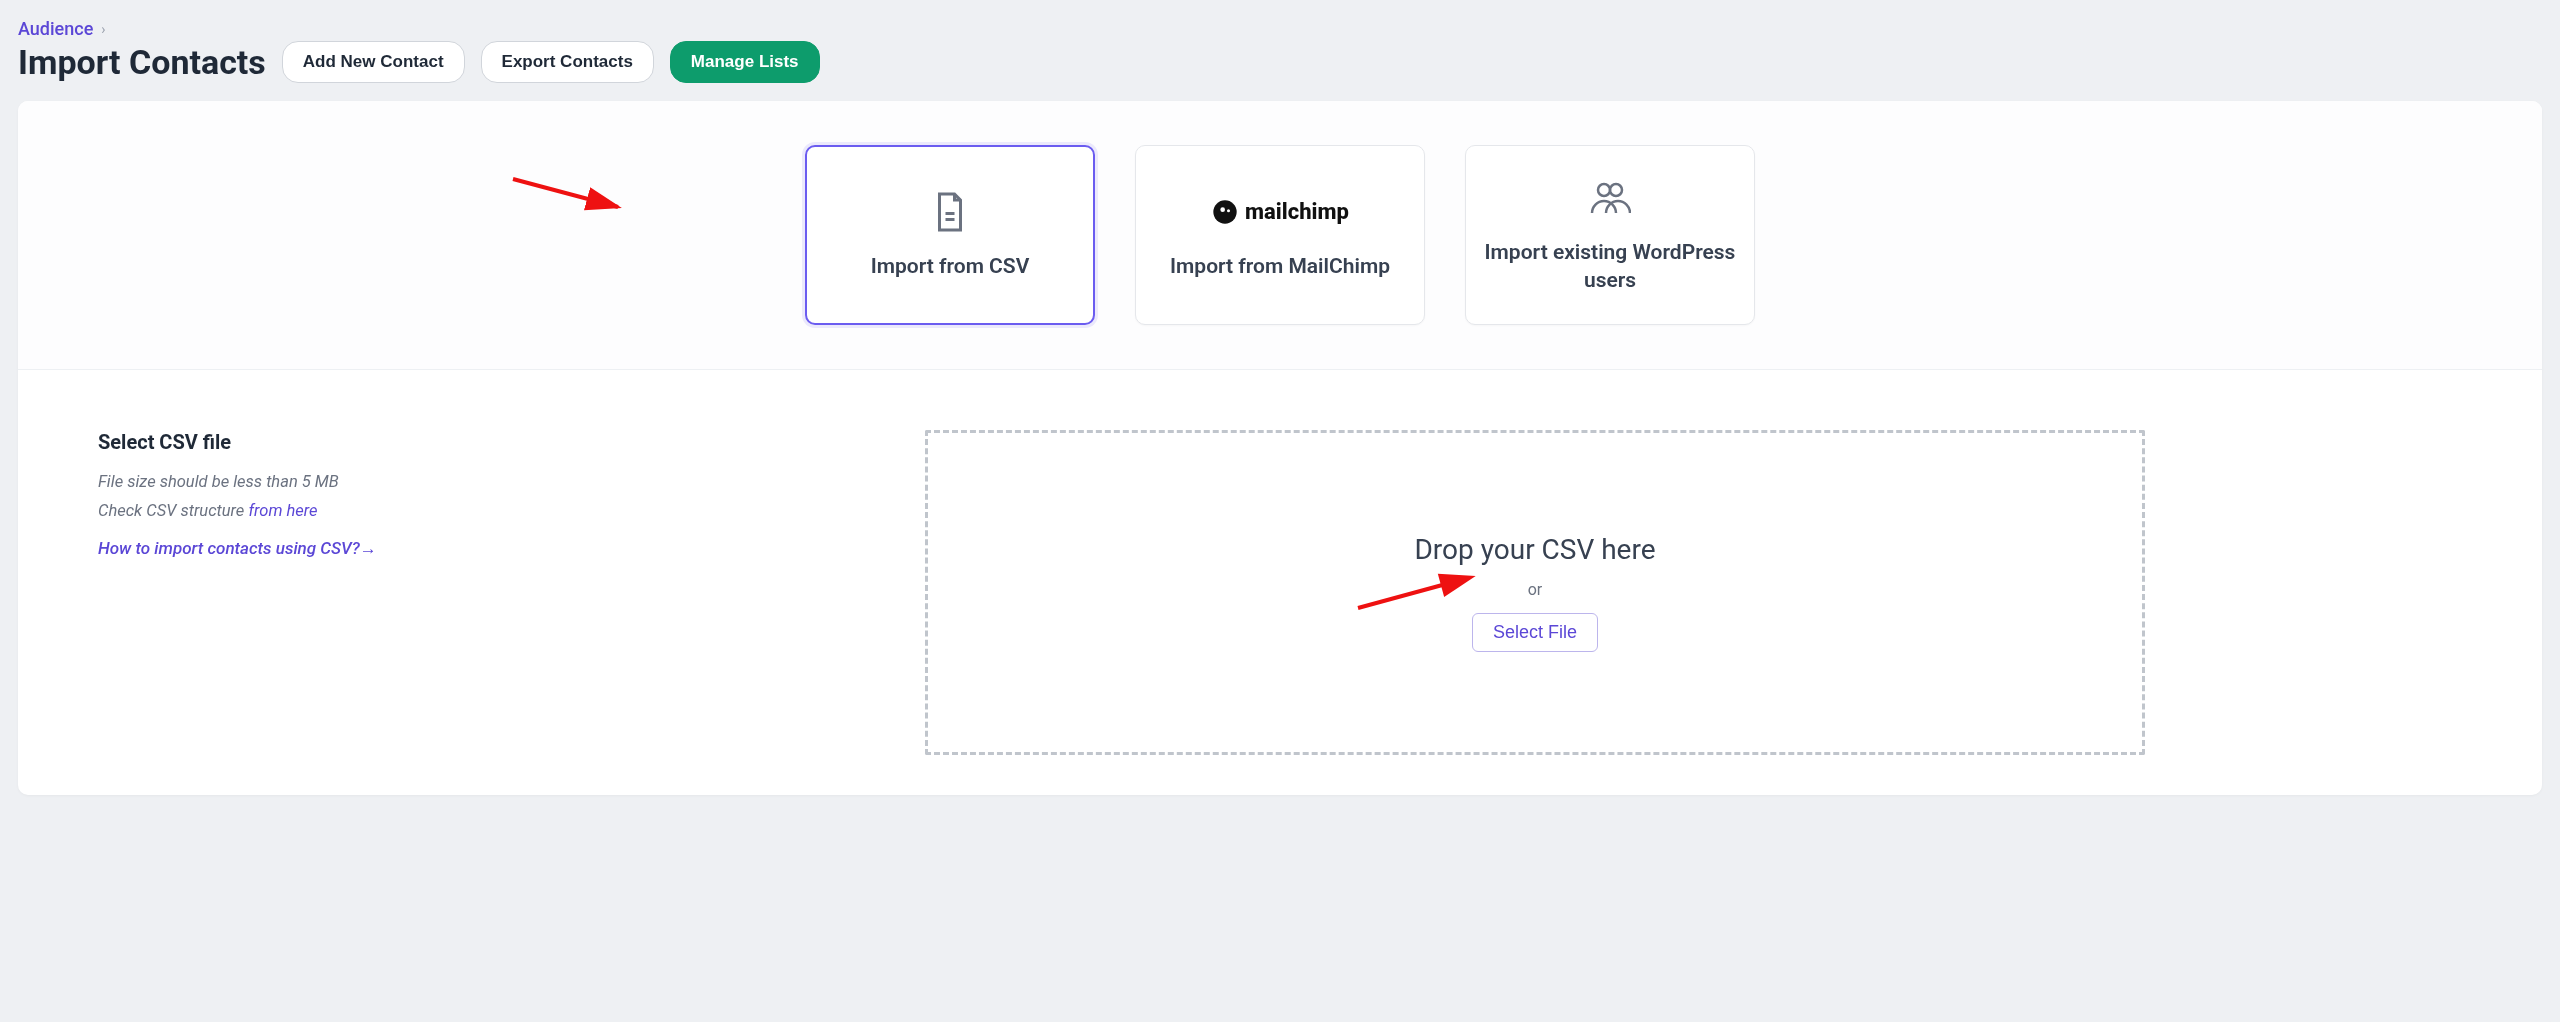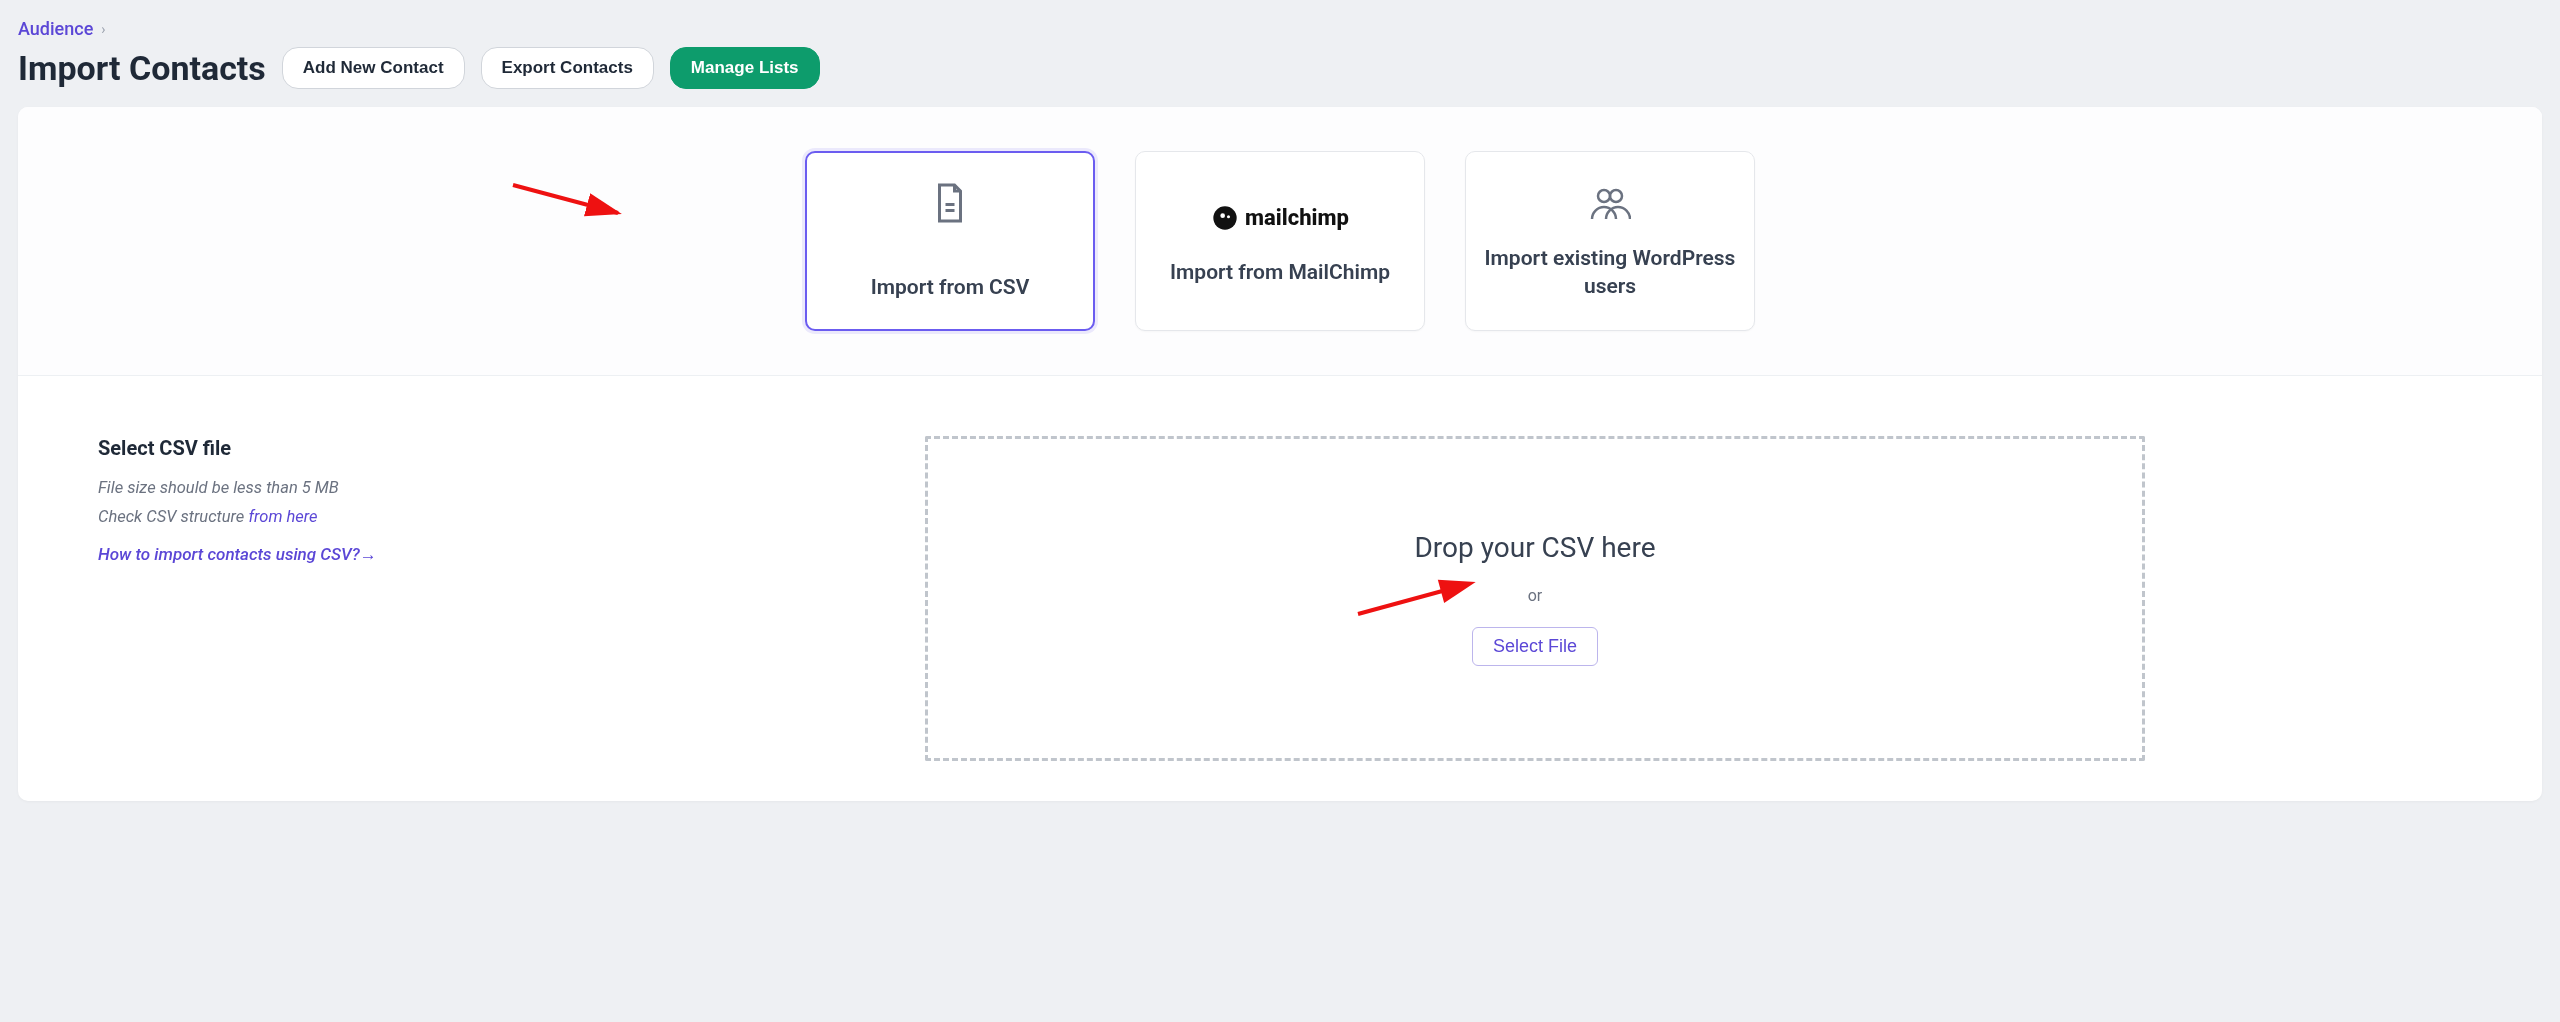--- a/index.html
+++ b/index.html
@@ -7,21 +7,21 @@
     background: #eef0f3;
     font-family: -apple-system, BlinkMacSystemFont, "Segoe UI", Roboto, "Helvetica Neue", Arial, sans-serif;
     color: #1f2937;
     padding: 18px 18px 30px 18px;
     width: 2560px;
   }
   .breadcrumb {
     display: flex;
     align-items: center;
     gap: 8px;
-    margin-bottom: 8px;
+    margin-bottom: 2px;
   }
   .breadcrumb-link {
     color: #5b47d6;
     font-size: 18px;
     text-decoration: none;
     font-weight: 500;
   }
   .breadcrumb-chevron {
     color: #9ca3af;
     font-size: 14px;
@@ -79,21 +79,20 @@
     align-items: center;
     justify-content: center;
     gap: 18px;
     padding: 28px 18px;
     cursor: pointer;
     box-shadow: 0 1px 2px rgba(0,0,0,0.03);
   }
   .option-card.selected {
     border: 2px solid #6b5cf0;
     box-shadow: 0 0 0 3px rgba(107,92,240,0.12);
-    justify-content: space-between;
   }
   .option-icon { height: 44px; display:flex; align-items:center; justify-content:center; }
   .option-label {
     font-size: 21px;
     font-weight: 600;
     color: #374151;
     text-align: center;
     line-height: 1.35;
   }
   .arrow-1 {
@@ -141,21 +140,21 @@
   }
   .dropzone {
     width: 1220px;
     height: 325px;
     border: 3px dashed #c0c5cc;
     border-radius: 2px;
     display:flex;
     flex-direction:column;
     align-items:center;
     justify-content:center;
-    gap: 22px;
+    gap: 14px;
   }
   .drop-title {
     font-size: 28px;
     color: #374151;
   }
   .drop-or {
     font-size: 16px;
     color: #6b7280;
   }
   .select-file-btn {

